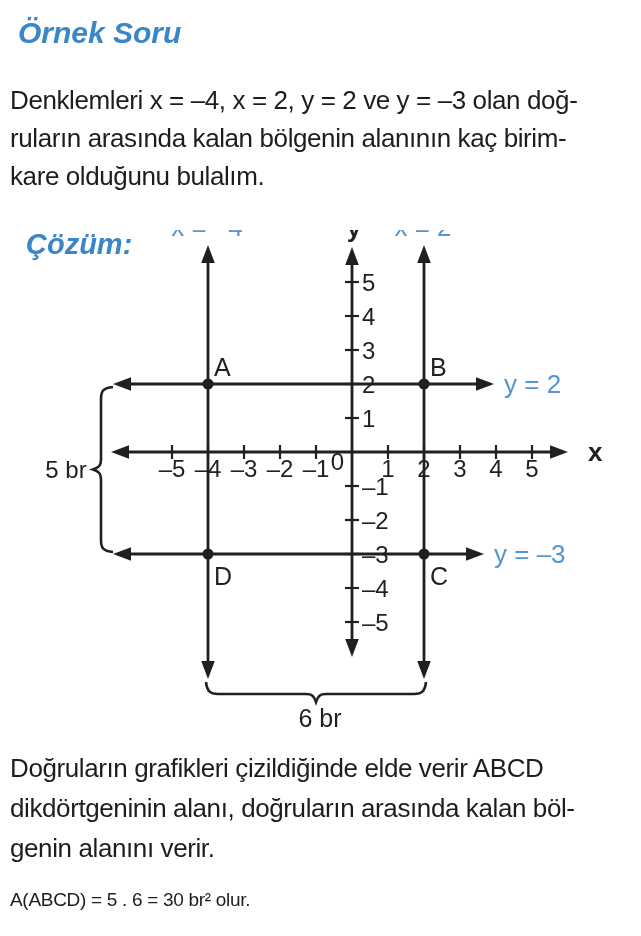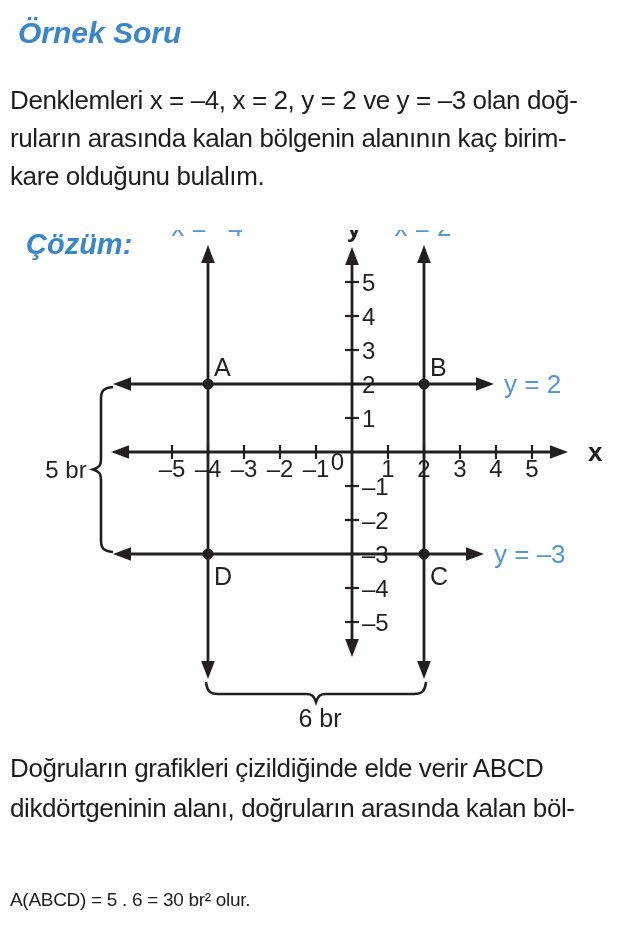--- a/index.html
+++ b/index.html
@@ -121,17 +121,18 @@
       <text x="214" y="585" text-anchor="start" font-size="25" fill="#231f20" font-weight="normal">D</text>
       <path d="M113,387 C103,388 101,391 101,399 L101,459.5 C101,465.5 99,467.5 93,469.5 C99,471.5 101,473.5 101,479.5 L101,540 C101,548 103,551 113,552" fill="none" stroke="#231f20" stroke-width="2.6"></path>
       <text x="66" y="477.5" text-anchor="middle" font-size="24" fill="#231f20" font-weight="normal">5 br</text>
       <path d="M206,682 C207,691 210,694 218,694 L306,694 C312,694 314,696 316,702 C318,696 320,694 326,694 L414,694 C422,694 425,691 426,682" fill="none" stroke="#231f20" stroke-width="2.6"></path>
       <text x="320" y="727" text-anchor="middle" font-size="25" fill="#231f20" font-weight="normal">6 br</text>
     </svg>
 
   <div class="abs para explanation">
     <div class="tline">Doğruların grafikleri çizildiğinde elde verir ABCD</div>
     <div class="tline">dikdörtgeninin alanı, doğruların arasında kalan böl-</div>
+    <div class="tline">genin alanını verir.</div>
   </div>
 
   <div class="abs formula">A(ABCD) = 5 . 6 = 30 br² olur.</div>
 
 </div>
 
 </body></html>

